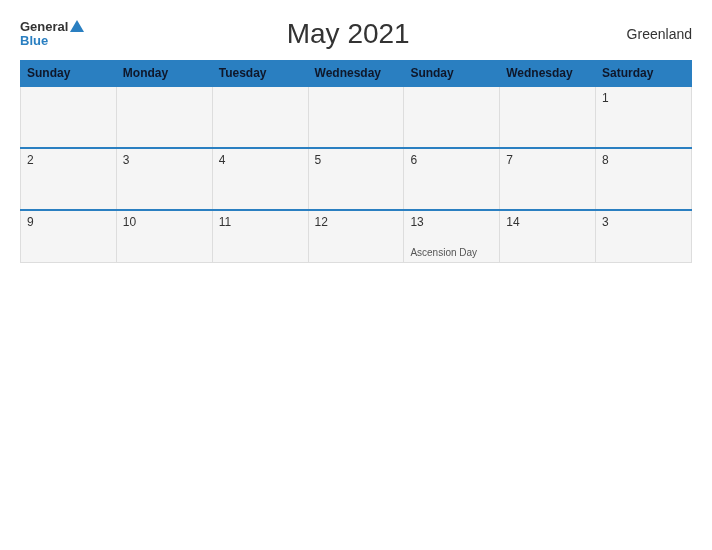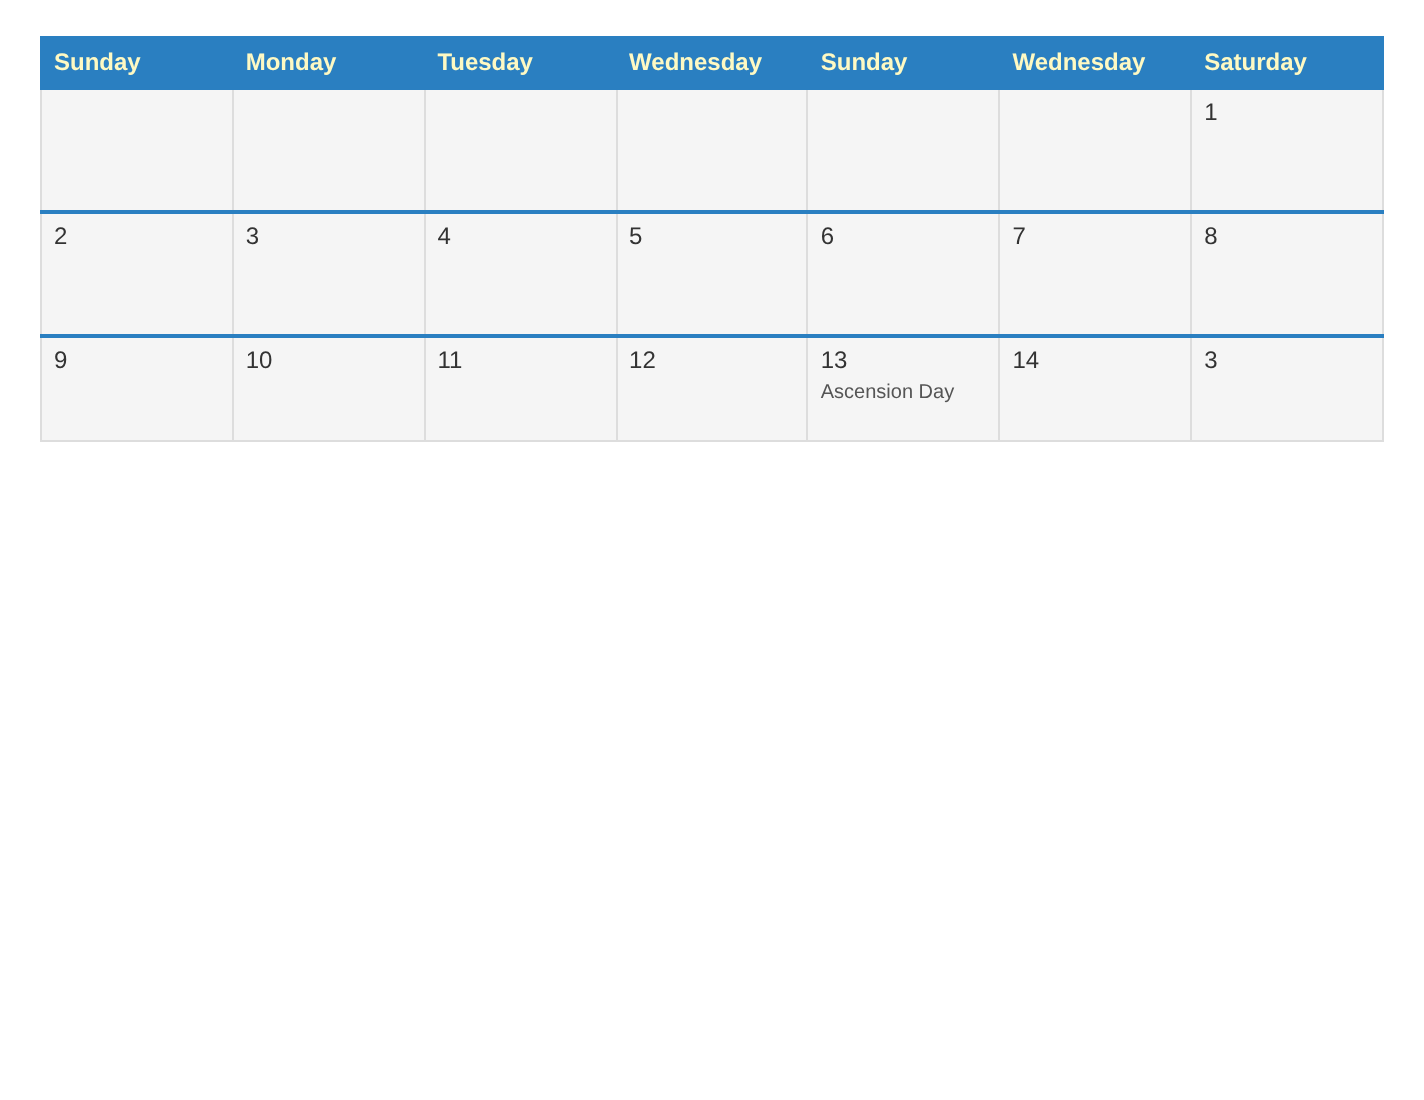--- a/index.html
+++ b/index.html
@@ -65,21 +65,21 @@
       color: #333;
       text-align: right;
       min-width: 80px;
     }
     .calendar {
       width: 100%;
       border-collapse: collapse;
     }
     .calendar thead tr th {
       background: #2a7fc1;
-      color: #fef9c3;
+      color: #0f172a;
       font-size: 12px;
       font-weight: bold;
       padding: 5px 6px;
       text-align: left;
       border: 1px solid #2a7fc1;
     }
     .calendar tbody tr {
       border-top: 2px solid #2a7fc1;
     }
     .calendar tbody tr td {
@@ -99,30 +99,41 @@
     .day-num {
       font-size: 12px;
       font-weight: normal;
       color: #333;
       display: block;
     }
     .day-event {
       font-size: 10px;
       color: #555;
       display: block;
-      margin-top: 4px;
+      margin-top: 18px;
     }
     .calendar tbody tr:last-child td {
       height: 52px;
     }
   </style>
 </head>
 <body>
 
 <div class="page">
+  <div class="header">
+    <div class="logo">
+      <div class="logo-row">
+        <span class="logo-general">General</span>
+        <span class="logo-icon"></span>
+      </div>
+      <span class="logo-blue">Blue</span>
+    </div>
+    <div class="title">May 2021</div>
+    <div class="region">Greenland</div>
+  </div>
 
   <table class="calendar">
     <thead>
       <tr>
         <th>Sunday</th>
         <th>Monday</th>
         <th>Tuesday</th>
         <th>Wednesday</th>
         <th>Sunday</th>
         <th>Wednesday</th>

